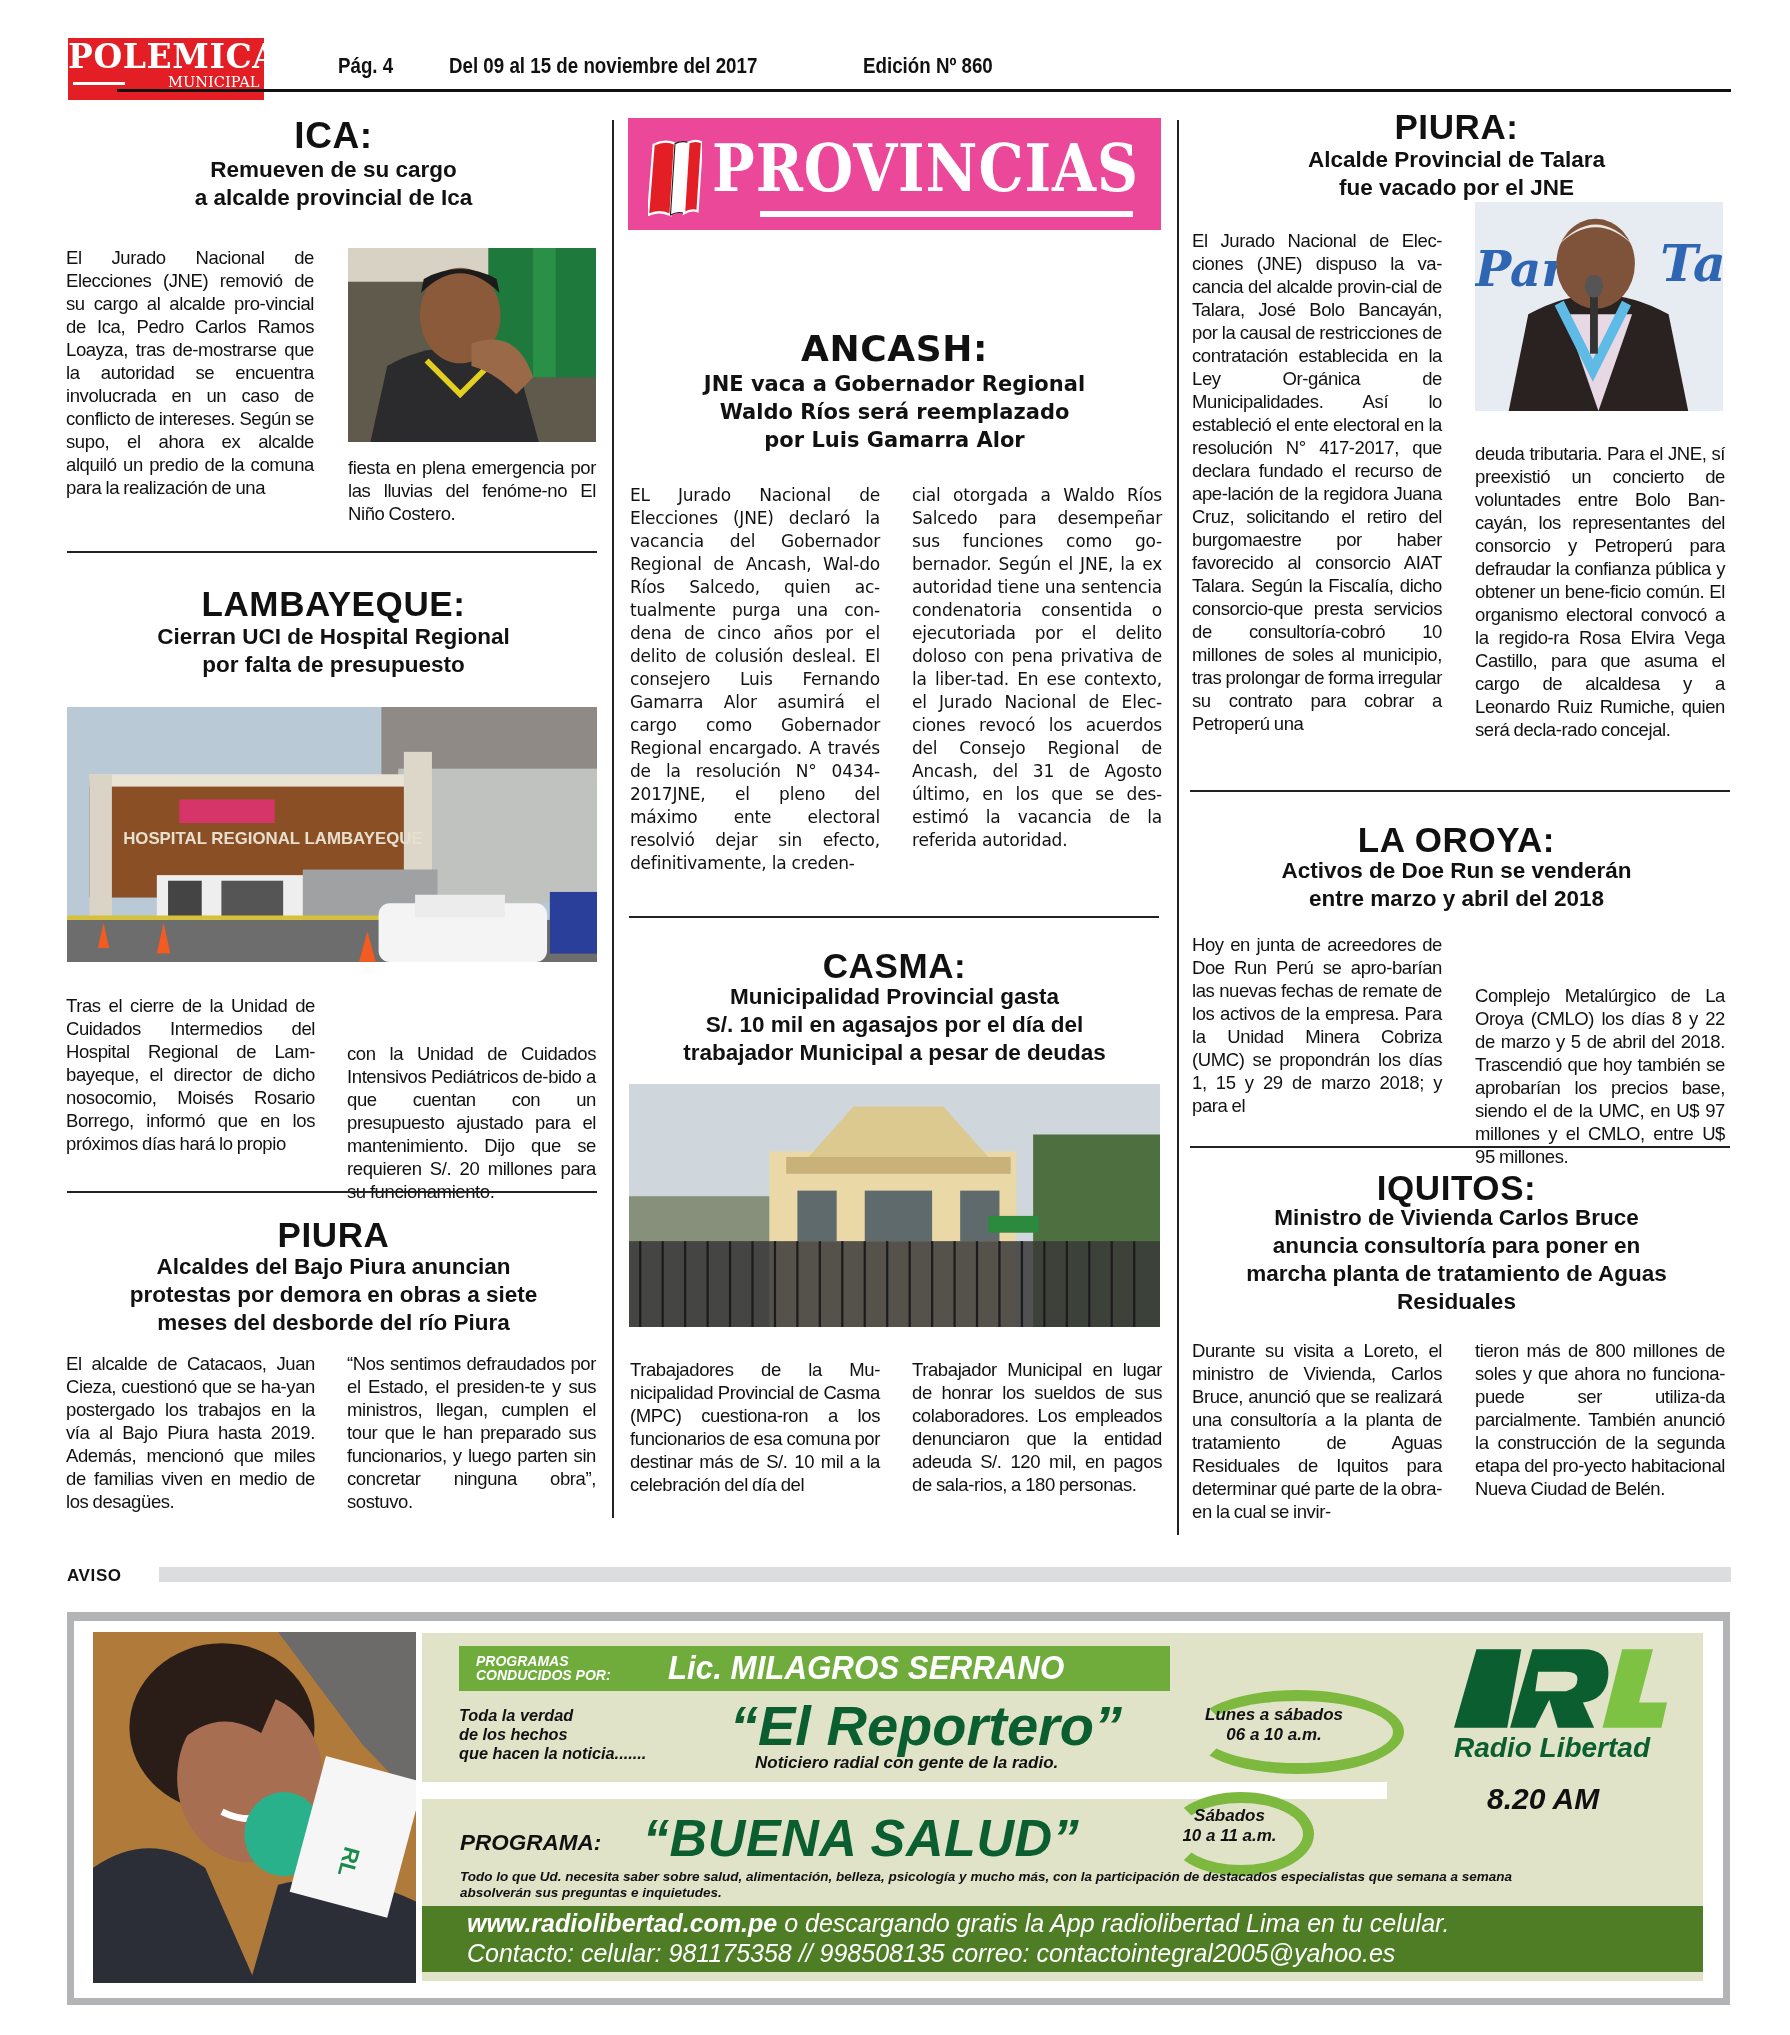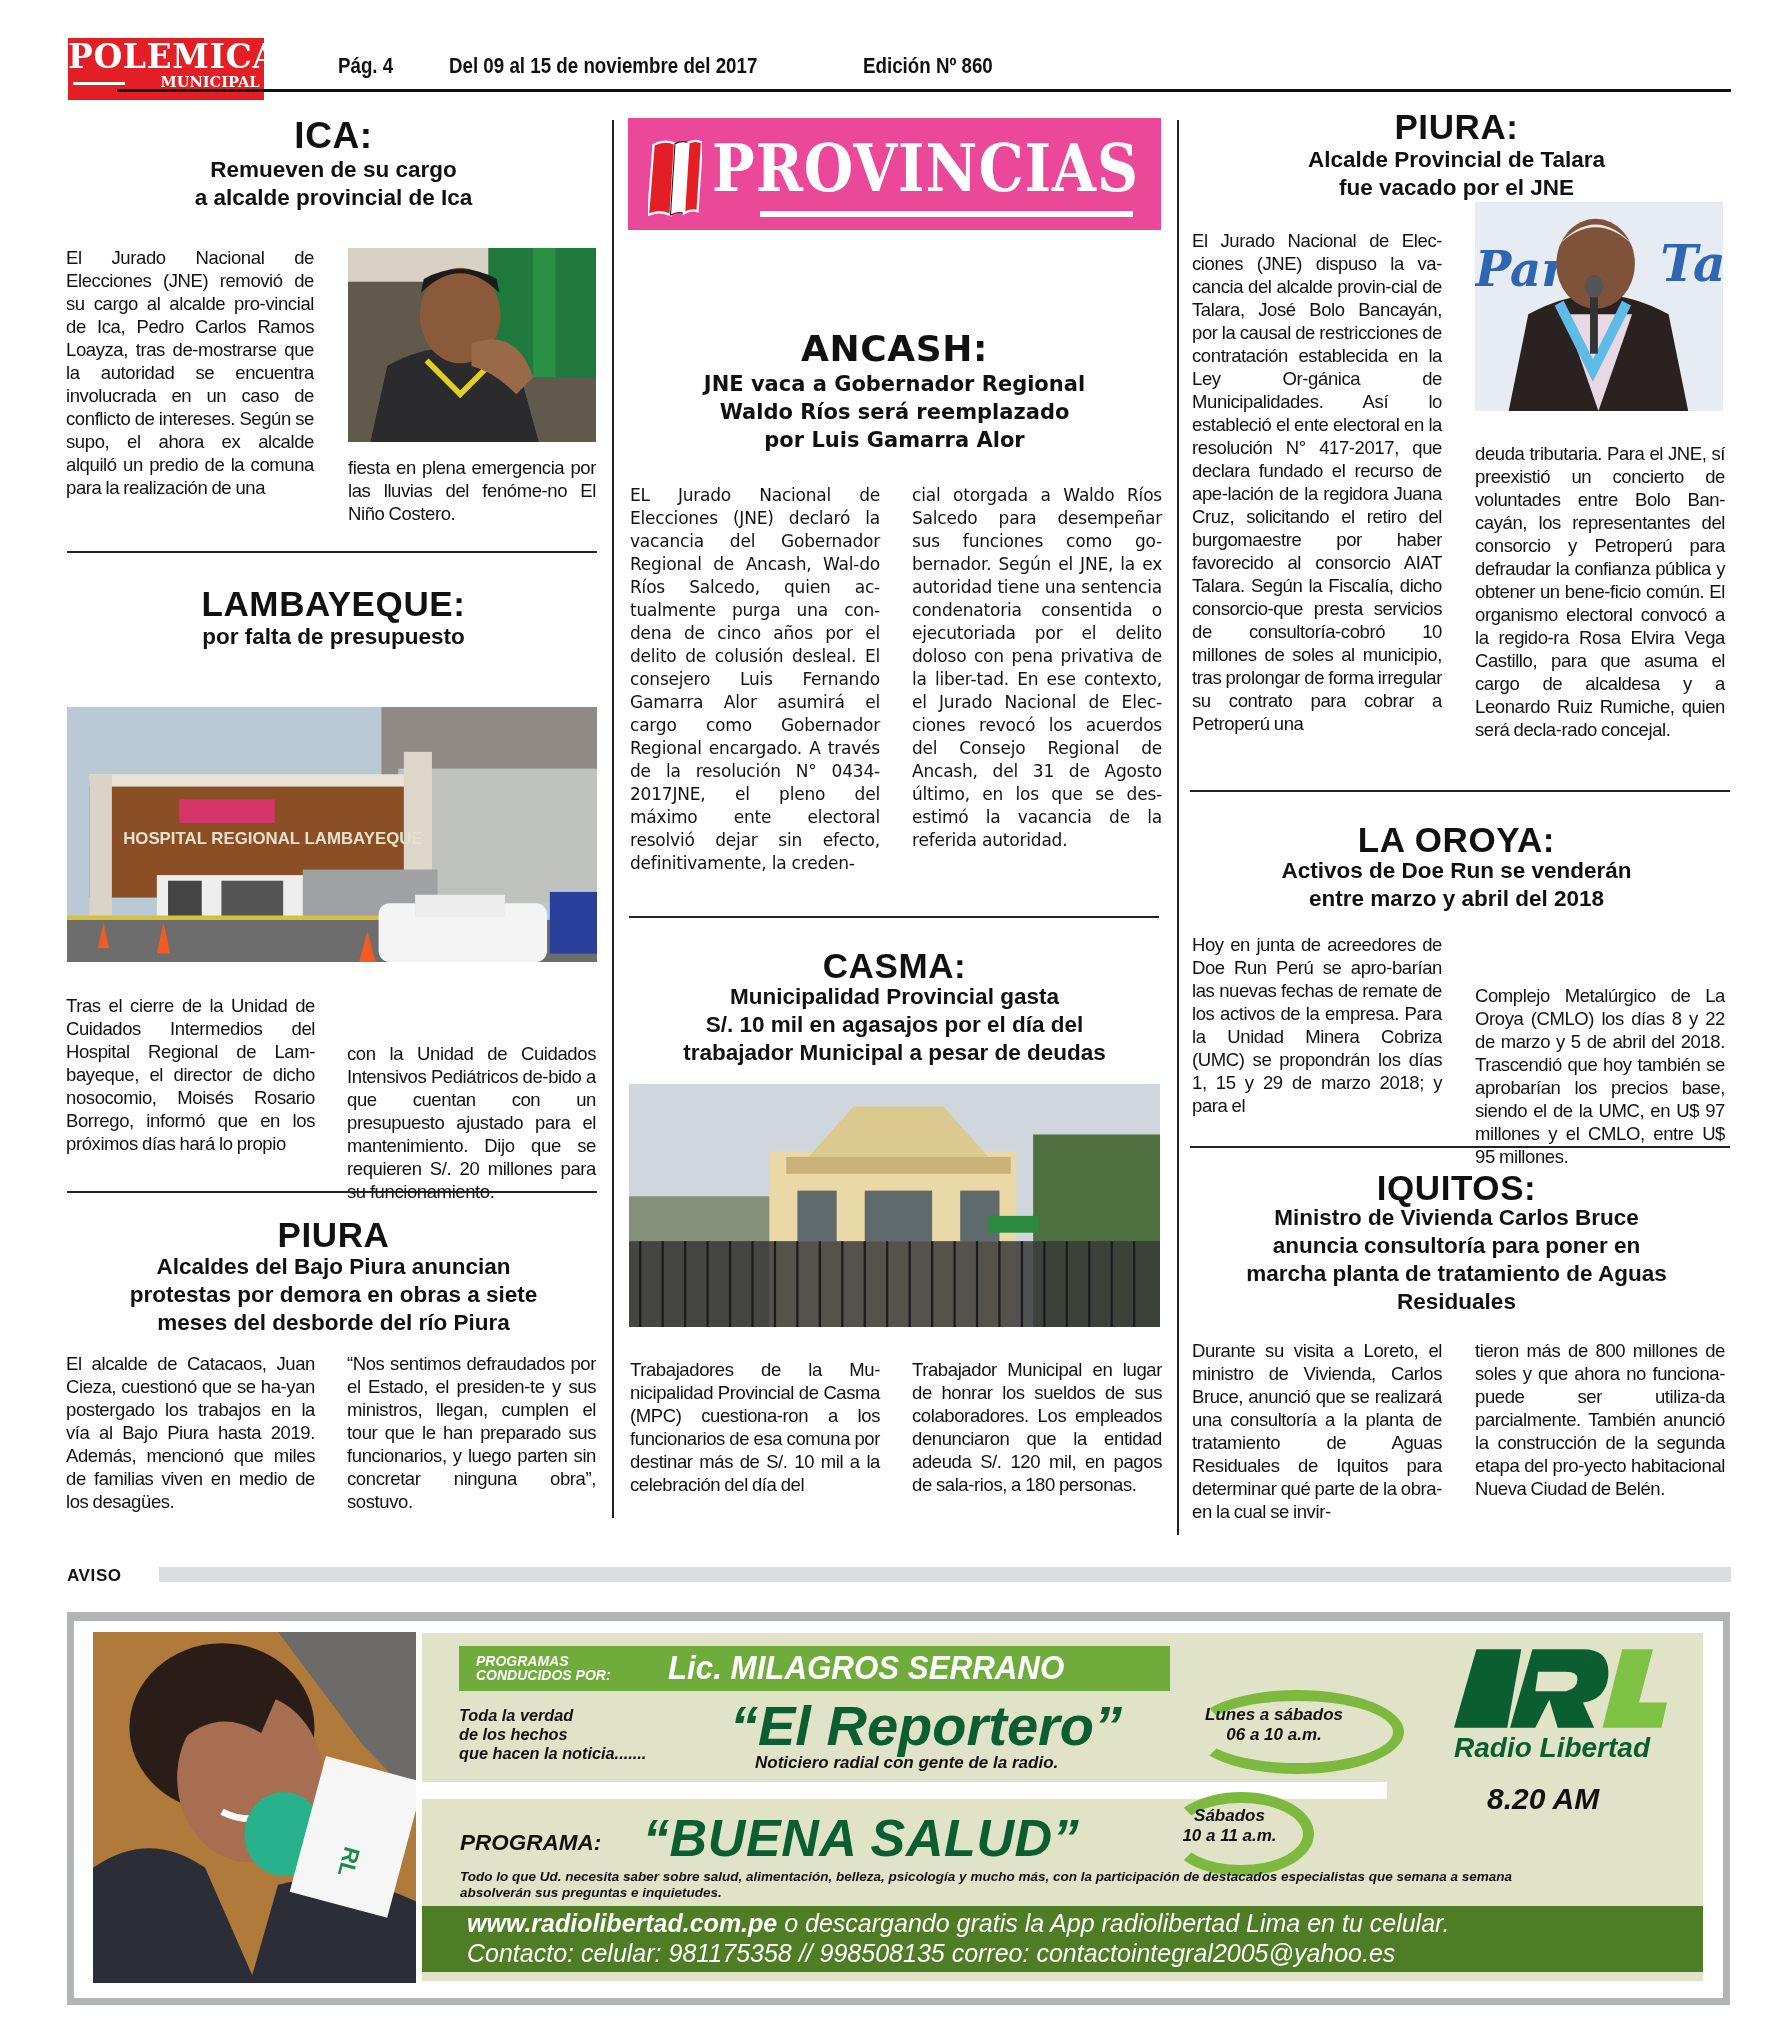--- a/index.html
+++ b/index.html
@@ -3,21 +3,21 @@
 <meta charset="utf-8">
 <style>
   * { box-sizing: border-box; margin: 0; padding: 0; }
   html, body { width: 1790px; height: 2035px; background: #ffffff; overflow: hidden; }
   body { position: relative; font-family: "Liberation Sans", sans-serif; color: #111; }
 
   
   .logo { position: absolute; left: 68px; top: 38px; width: 196px; height: 62px; background: #e31e24; }
   .logo .l1 { position: absolute; left: 0; right: 0; top: 2.2px; text-align: center; color: #fff; font-family: "DejaVu Serif", serif; font-weight: bold; font-size: 33px; letter-spacing: 0.6px; line-height: 34px; }
   .logo .bar { position: absolute; left: 4.5px; top: 44px; width: 52px; height: 3.4px; background: #fff; }
-  .logo .l2 { position: absolute; right: 4.5px; top: 35px; color: #fff; font-family: "DejaVu Serif", serif; font-weight: bold; font-size: 14.6px; line-height: 17px; }
+  .logo .l2 { position: absolute; right: 4.5px; top: 35px; color: #fff; font-family: "DejaVu Serif", serif; font-weight: normal; font-size: 14.6px; line-height: 17px; }
   .hdr-text { position: absolute; top: 54px; font-weight: bold; font-size: 21.3px; font-family: "Liberation Sans", sans-serif; transform: scaleX(0.88); transform-origin: left; }
   .hdr-rule { position: absolute; left: 117px; top: 89px; width: 1614px; height: 2.8px; background: #111; }
 
   
   .vrule { position: absolute; width: 1.7px; background: #222; }
   .hrule { position: absolute; height: 1.7px; background: #222; }
 
   
   .kicker { position: absolute; text-align: center; font-weight: bold; font-family: "Liberation Sans", sans-serif; letter-spacing: 0.6px; }
   .deck { position: absolute; text-align: center; font-weight: bold; font-family: "Liberation Sans", sans-serif; line-height: 28px; }
@@ -94,20 +94,21 @@
     <path d="M130 80 Q200 10 270 80 L265 55 Q200 20 135 55 Z" fill="#1b1b1b"></path>
     <path d="M140 200 L200 260 L260 200" stroke="#e2cf1f" stroke-width="10" fill="none"></path>
     <path d="M220 170 Q300 140 330 230 L300 260 Q260 220 220 210 Z" fill="#9a6a48"></path>
   </svg>
 </div>
 <div class="body cond" style="left:348px; top:456px; width:248px;">fiesta en plena emergencia por las lluvias del fenóme-no El Niño Costero.</div>
 <div class="hrule" style="left:67px; top:551px; width:530px;"></div>
 
 <div class="kicker" style="left:67px; width:533px; top:584px; font-size:35px;">LAMBAYEQUE:</div>
 <div class="deck" style="left:67px; width:533px; top:623px; font-size:22.5px;">
+  <div>Cierran UCI de Hospital Regional</div>
   <div>por falta de presupuesto</div>
 </div>
 <div class="photo" style="left:67px; top:707px; width:530px; height:255px;">
   <svg viewBox="0 0 944 455" preserveAspectRatio="none">
     <rect width="944" height="455" fill="#b9c9d6"></rect>
     <rect x="560" y="0" width="384" height="340" fill="#8f8a86"></rect>
     <rect x="590" y="110" width="354" height="240" fill="#c0c2bf"></rect>
     <rect x="40" y="130" width="600" height="210" fill="#8a4f24"></rect>
     <rect x="40" y="120" width="600" height="22" fill="#e9e3d5"></rect>
     <rect x="40" y="120" width="40" height="260" fill="#d9d4c6"></rect>

